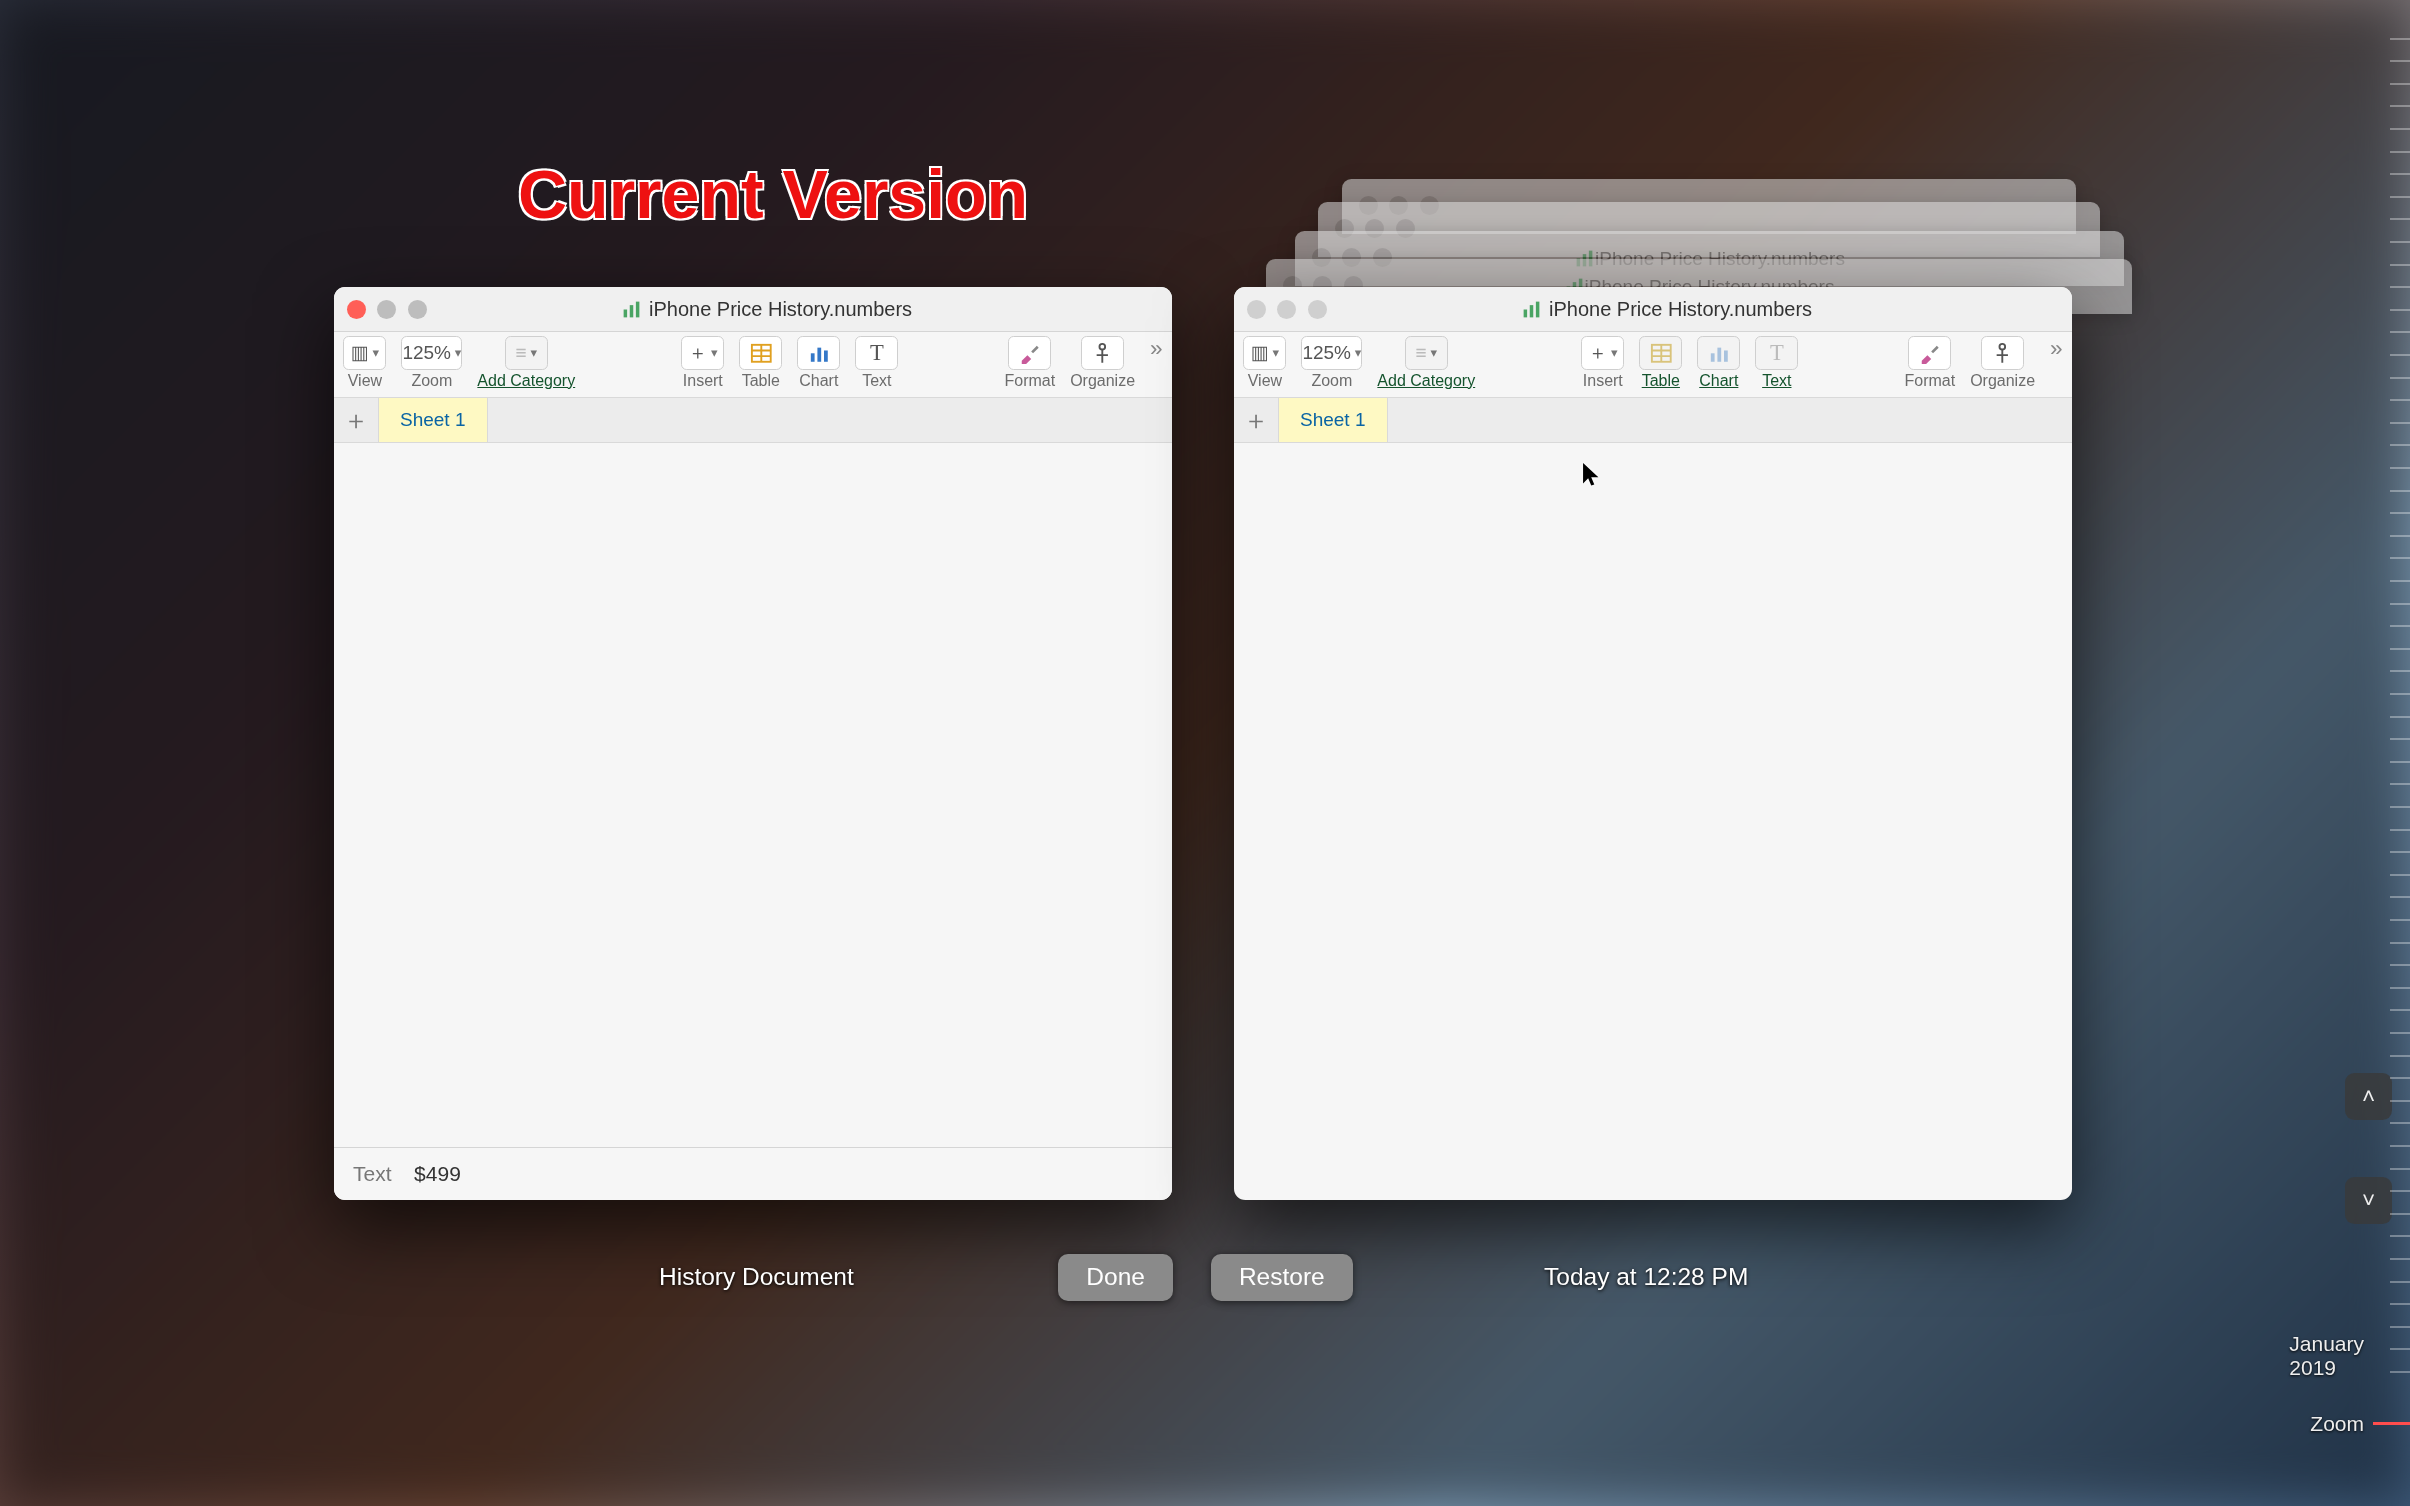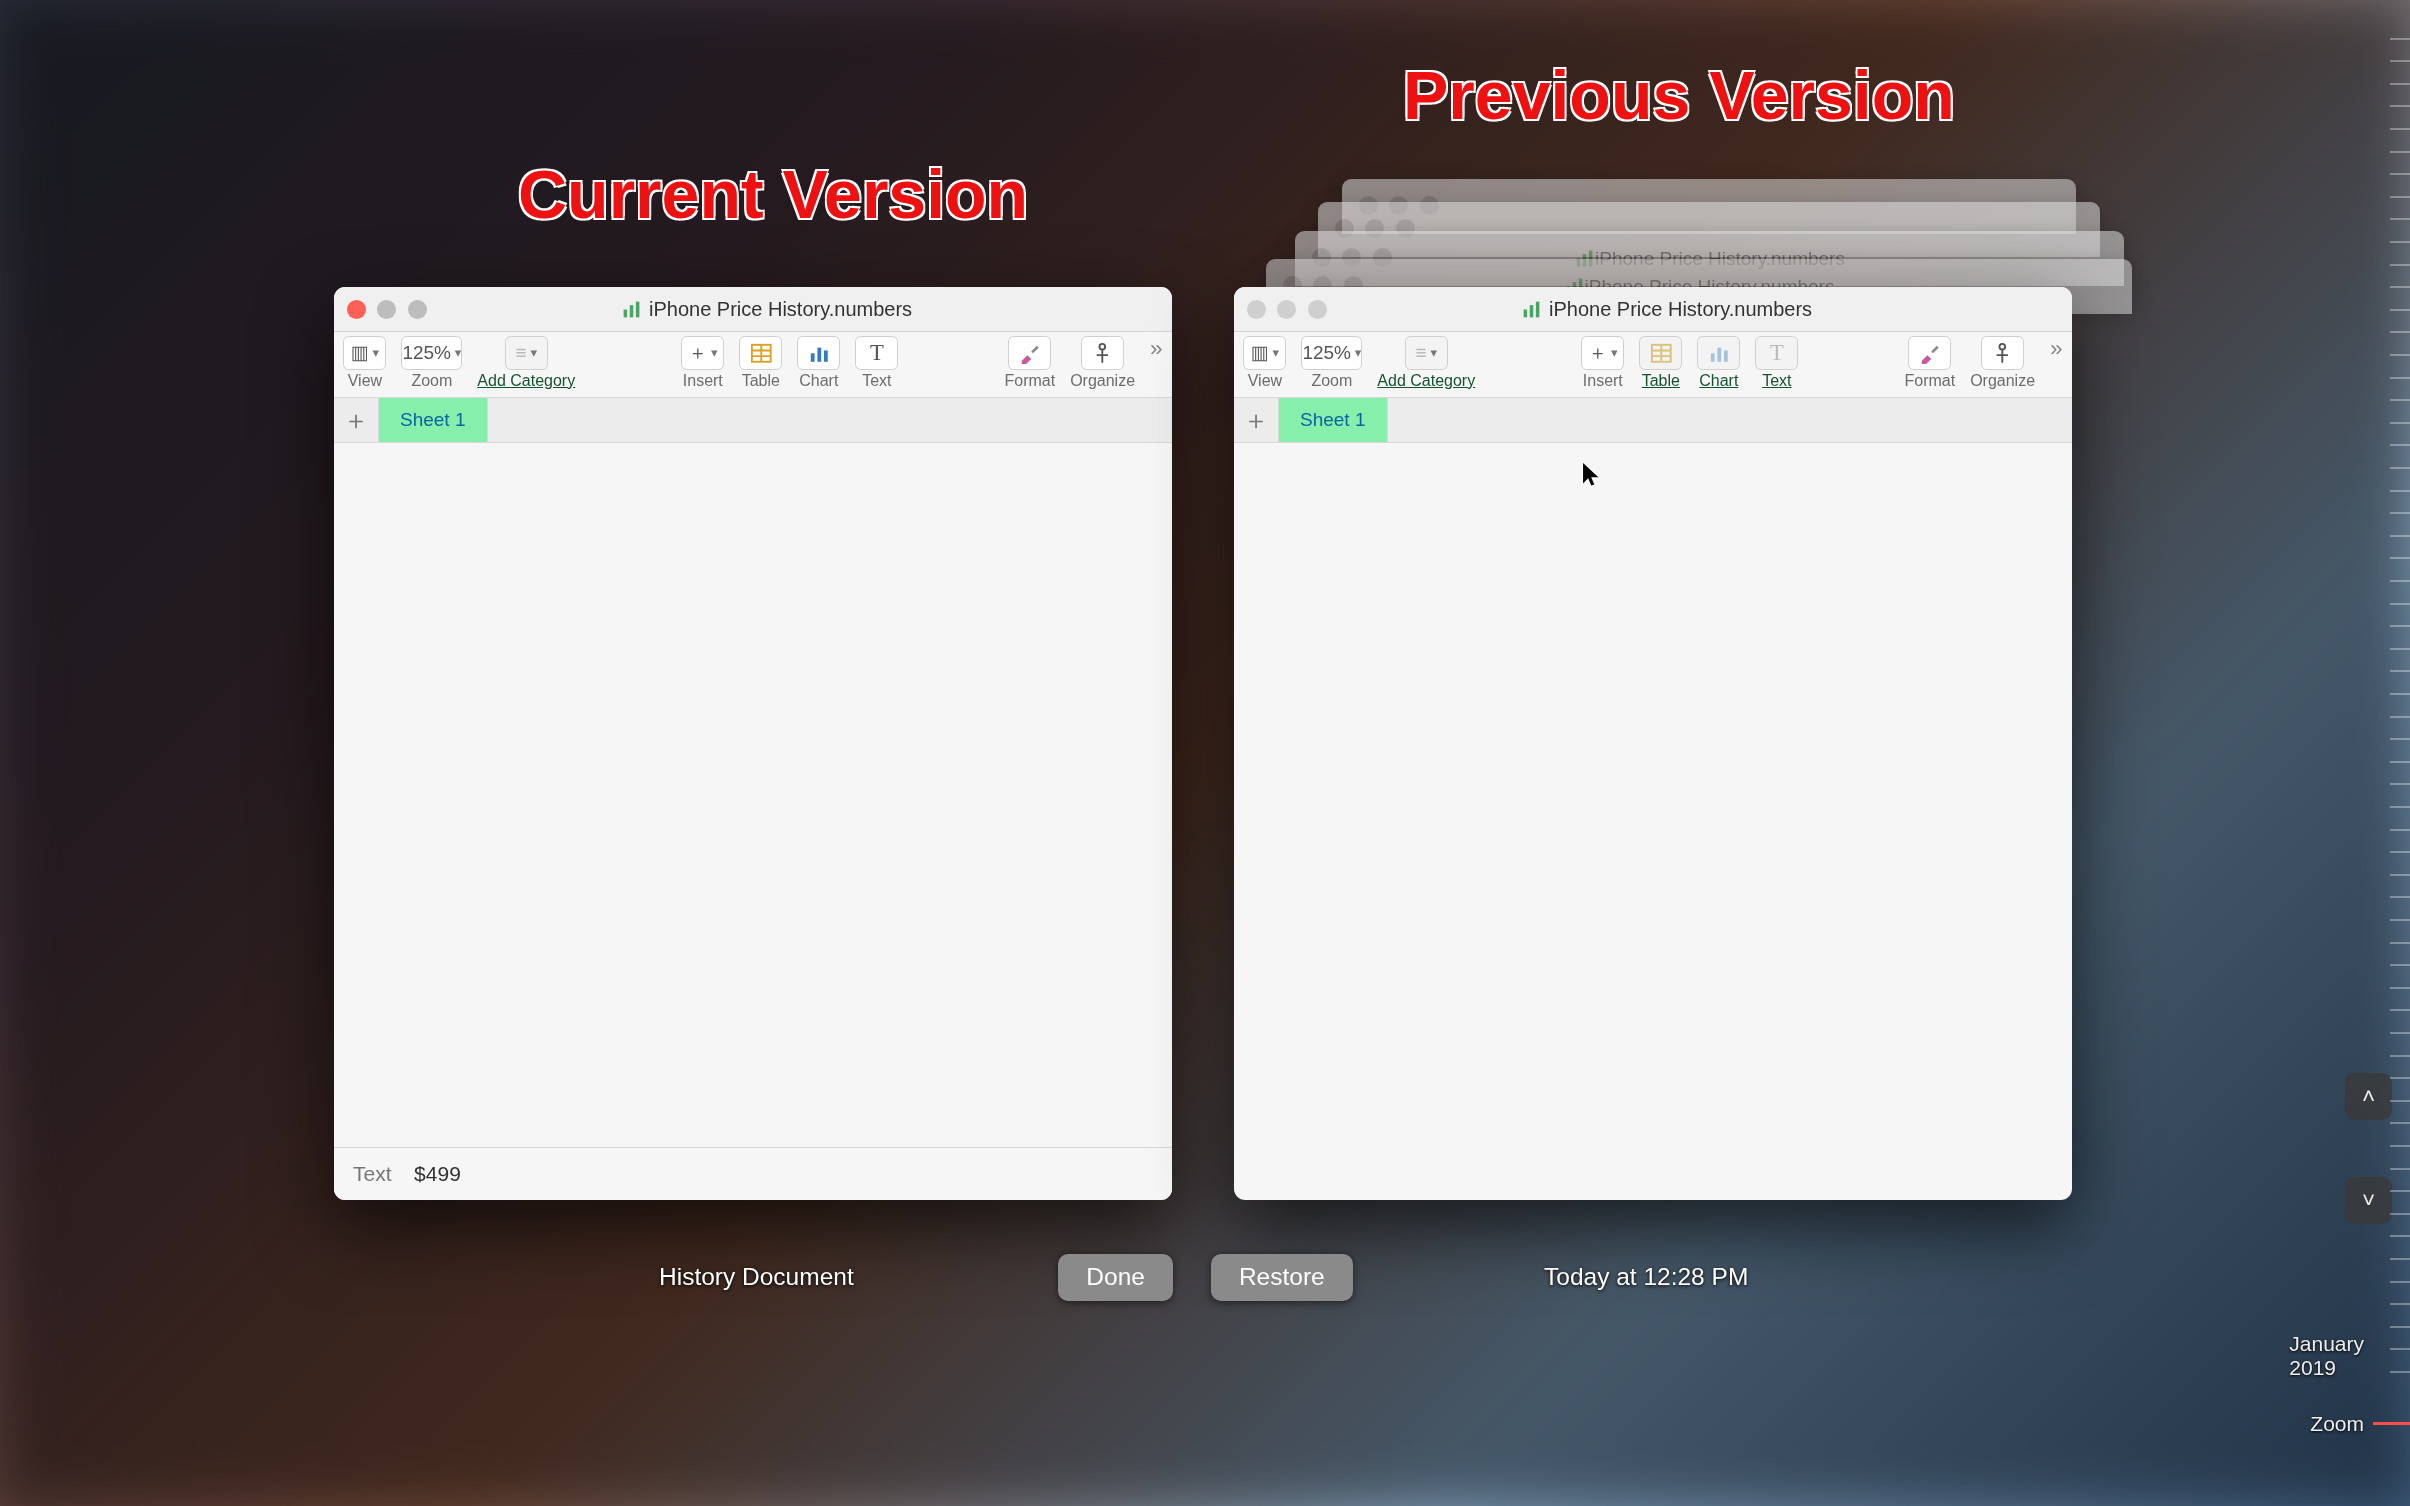--- a/index.html
+++ b/index.html
@@ -67,21 +67,21 @@
   .tbbtn.disabled{color:#bbb;background:#f3f3f3;}
   .tblabel{font-size:16px;color:#6c6c6c;}
   .tblabel.muted{color:#14532d;text-decoration:underline;}
   .toolbar .spacer{flex:1;}
   .tbicon{width:22.6px;height:22.6px;}
   .caret{font-size:13px;margin-left:3.8px;color:#777;}
   .overflow{font-size:22.6px;color:#888;}
 
   .tabbar{height:45px;background:#ececec;border-bottom:0.9px solid #d9d9d9;display:flex;align-items:center;}
   .tab-add{width:45px;text-align:center;font-size:26px;color:#777;border-right:0.9px solid #d9d9d9;height:100%;display:flex;align-items:center;justify-content:center;}
-  .tab{height:100%;padding:0 21px;background:#86efac;display:flex;align-items:center;font-size:19px;color:#0a64a4;border-right:0.9px solid #d9d9d9;}
+  .tab{height:100%;padding:0 21px;background:#fef9c3;display:flex;align-items:center;font-size:19px;color:#0a64a4;border-right:0.9px solid #d9d9d9;}
 
   .sheetarea{position:relative;flex:1;overflow:hidden;}
 
   .grid{position:absolute;top:102px;left:7.5px;right:13px;bottom:0;}
 
   .formulabar{
     position:absolute;left:0;right:0;bottom:0;height:53px;background:#f6f6f6;border-top:0.9px solid #d5d5d5;
     display:flex;align-items:center;gap:22.6px;padding:0 19px;font-size:21px;color:#333;
   }
   .formulabar .fl{color:#777;}
@@ -113,21 +113,20 @@
   .cursor{position:absolute;width:24.5px;height:24.5px;left:1580px;top:461px;}
   .cursor svg{filter:drop-shadow(0 0 1.9px #fff);}
 </style>
 </head>
 <body>
 
 <div class="blur"></div>
 <div class="stage">
 
   <div class="label left">Current Version</div>
-  <div class="label right">Previous Version</div>
 
   <div class="ghost" style="left:1342px;top:179px;width:734px;">
     <div class="tl">
         <span></span>
         <span></span>
         <span></span>
       </div>
   </div>
   <div class="ghost" style="left:1318px;top:202px;width:782px;">
     <div class="tl">

